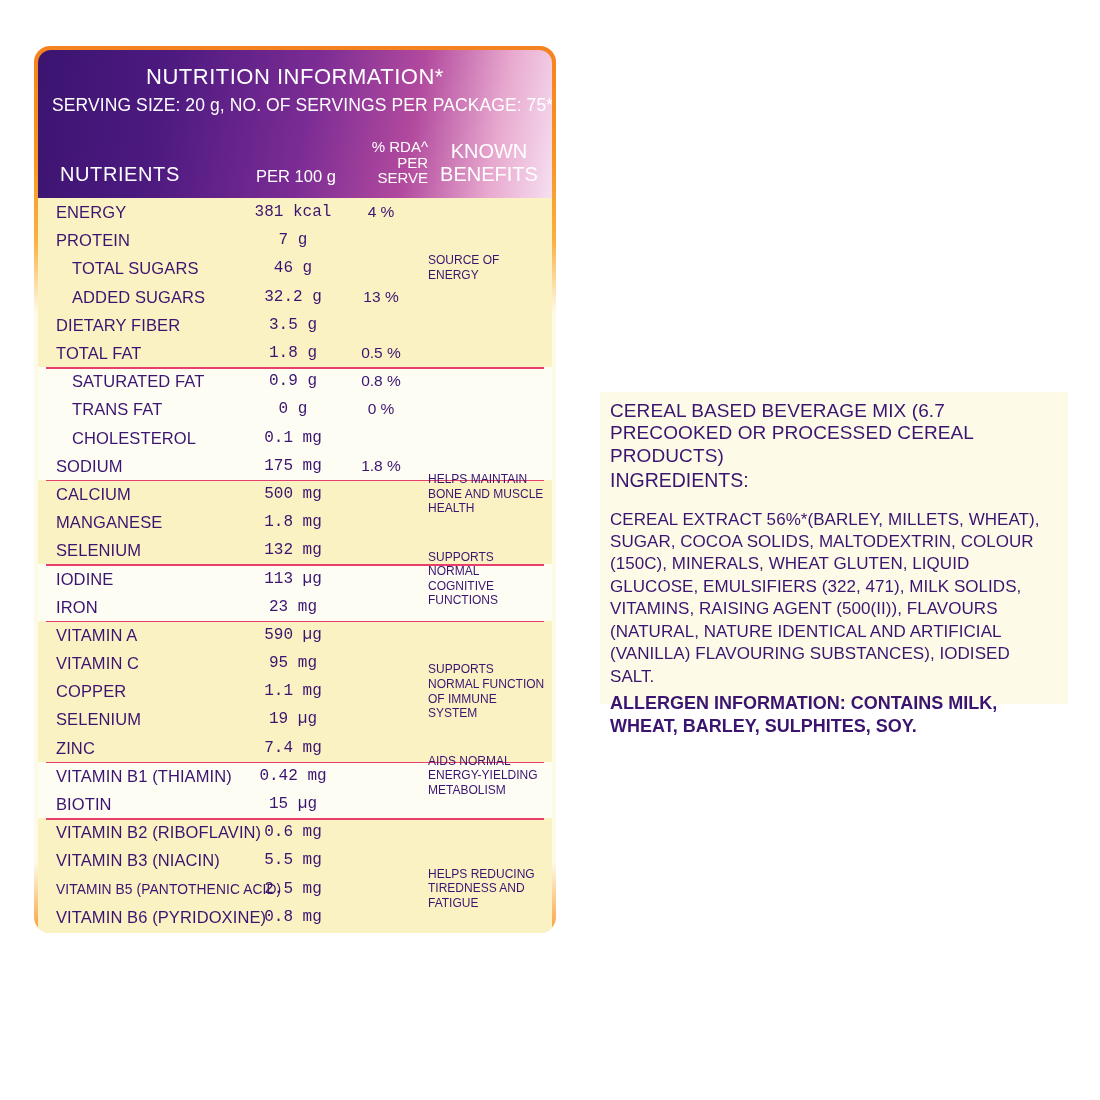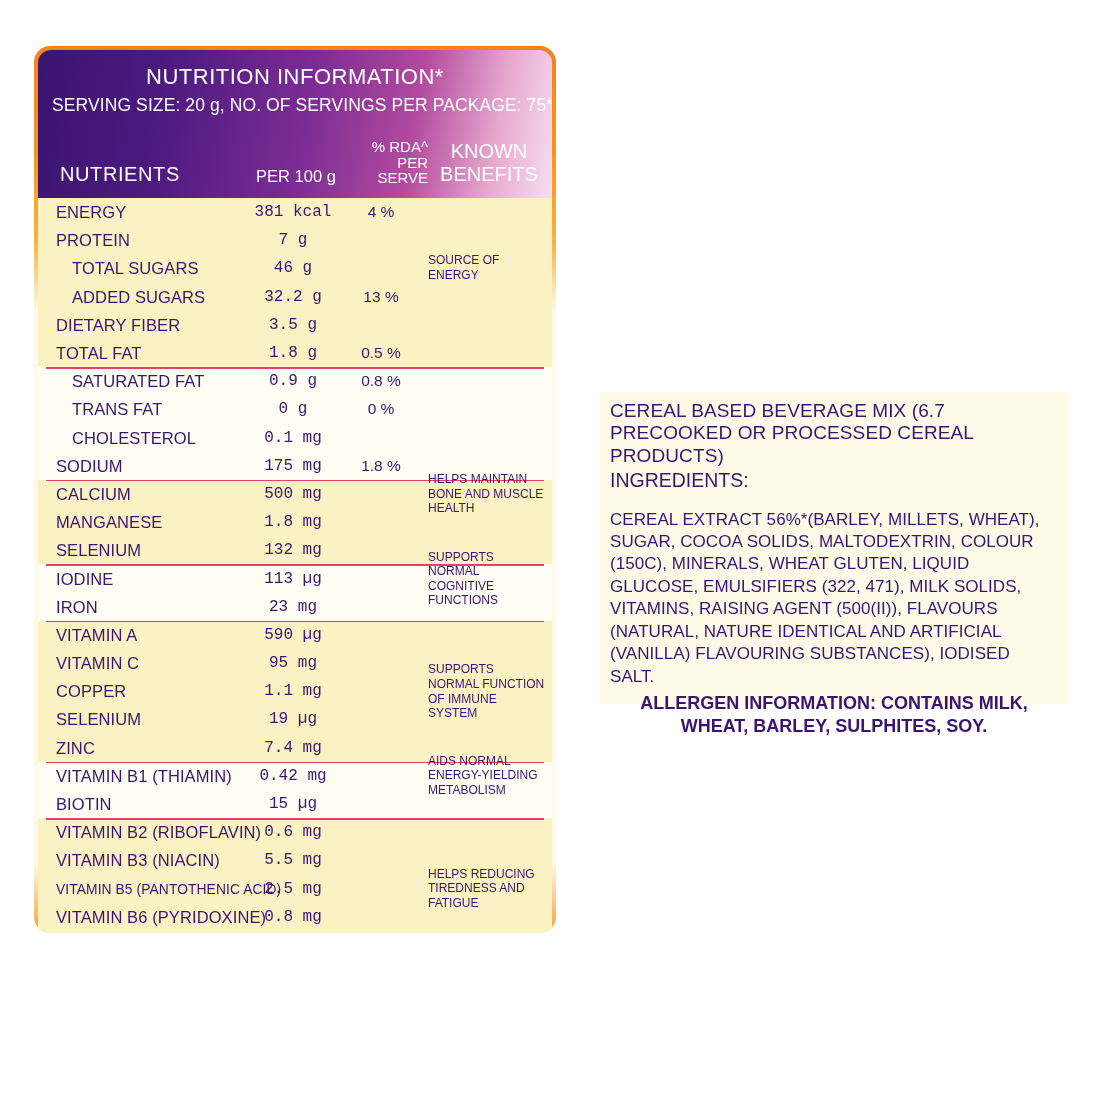--- a/index.html
+++ b/index.html
@@ -202,21 +202,20 @@
     font-size: 17px;
     line-height: 1.32;
     margin-top: 16px;
     letter-spacing: 0.05px;
   }
   .allergen {
     font-size: 18px;
     font-weight: bold;
     line-height: 1.25;
     margin-top: 4px;
-    text-align: center;
   }
 </style>
 </head>
 <body>
 
 <div id="nutrition-panel">
   <div id="nutrition-inner">
 
     <div class="nip-header">
       <div class="nip-title">NUTRITION INFORMATION*</div>

